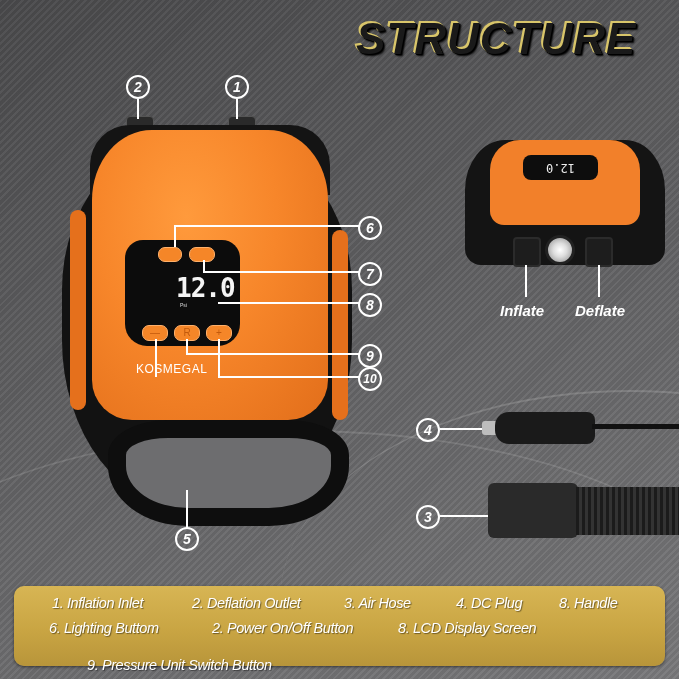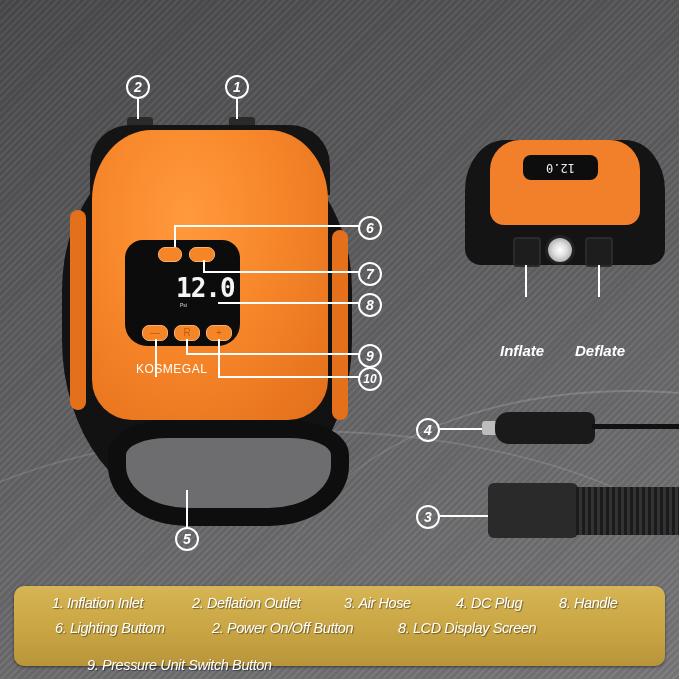--- a/index.html
+++ b/index.html
@@ -31,21 +31,21 @@
   
   .callout{position:absolute;width:20px;height:20px;border:2px solid #fff;border-radius:50%;color:#fff;
     font-size:14px;font-style:italic;text-align:center;line-height:20px;font-weight:bold;}
   .line{position:absolute;background:#fff;}
   
   .mini-body{position:absolute;left:465px;top:140px;width:200px;height:125px;background:#141414;border-radius:40px 40px 16px 16px / 50px 50px 16px 16px;}
   .mini-face{position:absolute;left:490px;top:140px;width:150px;height:85px;background:#f2802a;border-radius:30px 30px 14px 14px / 30px 30px 14px 14px;}
   .mini-lcd{position:absolute;left:523px;top:155px;width:75px;height:25px;background:#0d0d0d;border-radius:8px;color:#eee;font-family:"DejaVu Sans Mono",monospace;font-size:12px;text-align:center;line-height:25px;}
   .port{position:absolute;width:24px;height:26px;background:#1d1d1d;border-radius:4px;border:2px solid #2b2b2b;top:237px;}
   .lamp{position:absolute;left:545px;top:235px;width:24px;height:24px;border-radius:50%;background:radial-gradient(circle,#fff 0%,#ddd 40%,#888 100%);border:3px solid #222;}
-  .mini-label{position:absolute;top:302px;font-size:15px;font-weight:bold;font-style:italic;color:#fff;margin-top:40px;}
+  .mini-label{position:absolute;top:302px;font-size:15px;font-weight:bold;font-style:italic;color:#fff;}
   
   .plug{position:absolute;left:495px;top:412px;width:100px;height:32px;background:#1a1a1a;border-radius:14px 8px 8px 14px;}
   .plug-tip{position:absolute;left:482px;top:421px;width:16px;height:14px;background:#bdbdbd;border-radius:3px;}
   .plug-cable{position:absolute;left:592px;top:424px;width:87px;height:5px;background:#111;}
   .hose-head{position:absolute;left:488px;top:483px;width:90px;height:55px;background:#2a2a2a;border-radius:6px;}
   .hose{position:absolute;left:576px;top:487px;width:103px;height:48px;
     background:repeating-linear-gradient(90deg,#1b1b1b 0 3px,#333 3px 6px);}
   
   .legend{position:absolute;left:14px;top:586px;width:651px;height:80px;border-radius:10px;
     background:linear-gradient(180deg,#d7b554 0%,#c9a543 55%,#b8953a 100%);box-shadow:0 1px 3px rgba(0,0,0,0.5);}
@@ -53,20 +53,21 @@
   .legend-item{position:absolute;font-size:14.5px;font-style:italic;font-weight:normal;color:#fff;
     text-shadow:1px 1px 1px rgba(0,0,0,0.45);white-space:nowrap;letter-spacing:-0.4px;}
 </style>
 </head>
 <body>
 
 <div class="canvas">
   <div class="swoosh" style="left:280px;top:390px;width:700px;height:420px;border-top:2px solid rgba(200,200,200,0.25);"></div>
   <div class="swoosh" style="left:-150px;top:430px;width:900px;height:400px;border-top:2px solid rgba(200,200,200,0.2);"></div>
 
+  <div class="title">STRUCTURE</div>
 
   <div>
     <div class="nozzle" style="left:126px;"></div>
     <div class="nozzle" style="left:228px;"></div>
     <div class="pump-body"></div>
     <div class="pump-top"></div>
     <div class="side-stripe-l"></div>
     <div class="side-stripe-r"></div>
     <div class="pump-face"></div>
     <div class="handle"></div>
@@ -135,21 +136,21 @@
 
   <div class="legend">
     <div class="legend-row" style="top:9px;">
       <span class="legend-item" style="left:38px;">1. Inflation Inlet</span>
       <span class="legend-item" style="left:178px;">2. Deflation Outlet</span>
       <span class="legend-item" style="left:330px;">3. Air Hose</span>
       <span class="legend-item" style="left:442px;">4. DC Plug</span>
       <span class="legend-item" style="left:545px;">8. Handle</span>
     </div>
     <div class="legend-row" style="top:34px;">
-      <span class="legend-item" style="left:41px;">6. Lighting Buttom</span>
+      <span class="legend-item" style="left:35px;">6. Lighting Buttom</span>
       <span class="legend-item" style="left:198px;">2. Power On/Off Button</span>
       <span class="legend-item" style="left:384px;">8. LCD Display Screen</span>
     </div>
     <div class="legend-row" style="top:71px;margin-left:39px;">
       <span class="legend-item" style="left:34px;">9. Pressure Unit Switch Button</span>
     </div>
   </div>
 </div>
 
 </body></html>

